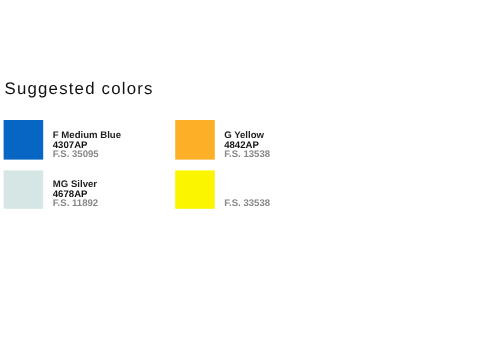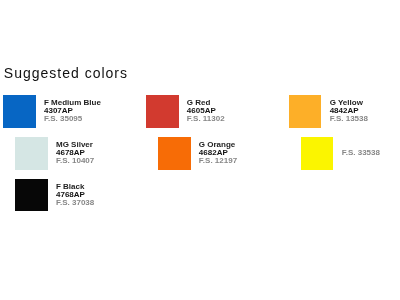--- a/index.html
+++ b/index.html
@@ -36,27 +36,26 @@
     left: 2.9px;
     top: 89.8px;
     width: 397px;
   }
   .color-row {
     display: flex;
     height: 43px;
   }
   .color-row + .color-row {
     height: 41.5px;
-    margin-left: 12px;
   }
   .color-item {
     width: 142.85px;
     flex: 0 0 142.85px;
     display: flex;
-    align-items: center;
+    align-items: flex-end;
   }
   .color-swatch {
     width: 32.8px;
     height: 32.8px;
     flex: 0 0 32.8px;
     box-sizing: border-box;
   }
   .color-info {
     margin-left: 8.3px;
     margin-top: -0.8px;
@@ -87,77 +86,49 @@
 
       <div class="color-item">
         <div class="color-swatch" style="background-color: rgb(7, 102, 196);"></div>
         <div class="color-info">
           <div class="color-name">F Medium Blue</div>
           <div class="color-code">4307AP</div>
           <div class="color-fs">F.S. 35095</div>
         </div>
       </div>
 
-      <div class="color-item">
-        <div class="color-swatch" style="background-color: rgb(210, 58, 47);"></div>
-        <div class="color-info">
-          <div class="color-name">G Red</div>
-          <div class="color-code">4605AP</div>
-          <div class="color-fs">F.S. 11302</div>
-        </div>
-      </div>
 
       <div class="color-item">
         <div class="color-swatch" style="background-color: rgb(253, 175, 40);"></div>
         <div class="color-info">
           <div class="color-name">G Yellow</div>
           <div class="color-code">4842AP</div>
           <div class="color-fs">F.S. 13538</div>
         </div>
       </div>
 
     </div>
 
     <div class="color-row">
 
       <div class="color-item">
         <div class="color-swatch" style="background-color: rgb(213, 230, 228);"></div>
         <div class="color-info">
           <div class="color-name">MG Silver</div>
           <div class="color-code">4678AP</div>
-          <div class="color-fs">F.S. 10407</div>
+          <div class="color-fs">F.S. 11892</div>
         </div>
       </div>
 
-      <div class="color-item">
-        <div class="color-swatch" style="background-color: rgb(247, 108, 6);"></div>
-        <div class="color-info">
-          <div class="color-name">G Orange</div>
-          <div class="color-code">4682AP</div>
-          <div class="color-fs">F.S. 12197</div>
-        </div>
-      </div>
 
       <div class="color-item">
         <div class="color-swatch" style="background-color: rgb(251, 245, 0);"></div>
         <div class="color-info">
           <div class="color-fs">F.S. 33538</div>
         </div>
       </div>
 
     </div>
 
-    <div class="color-row">
-
-      <div class="color-item">
-        <div class="color-swatch" style="background-color: rgb(7, 7, 7);"></div>
-        <div class="color-info">
-          <div class="color-name">F Black</div>
-          <div class="color-code">4768AP</div>
-          <div class="color-fs">F.S. 37038</div>
-        </div>
-      </div>
-
-    </div>
 
   </div>
 
 </div>
 
 </body></html>

